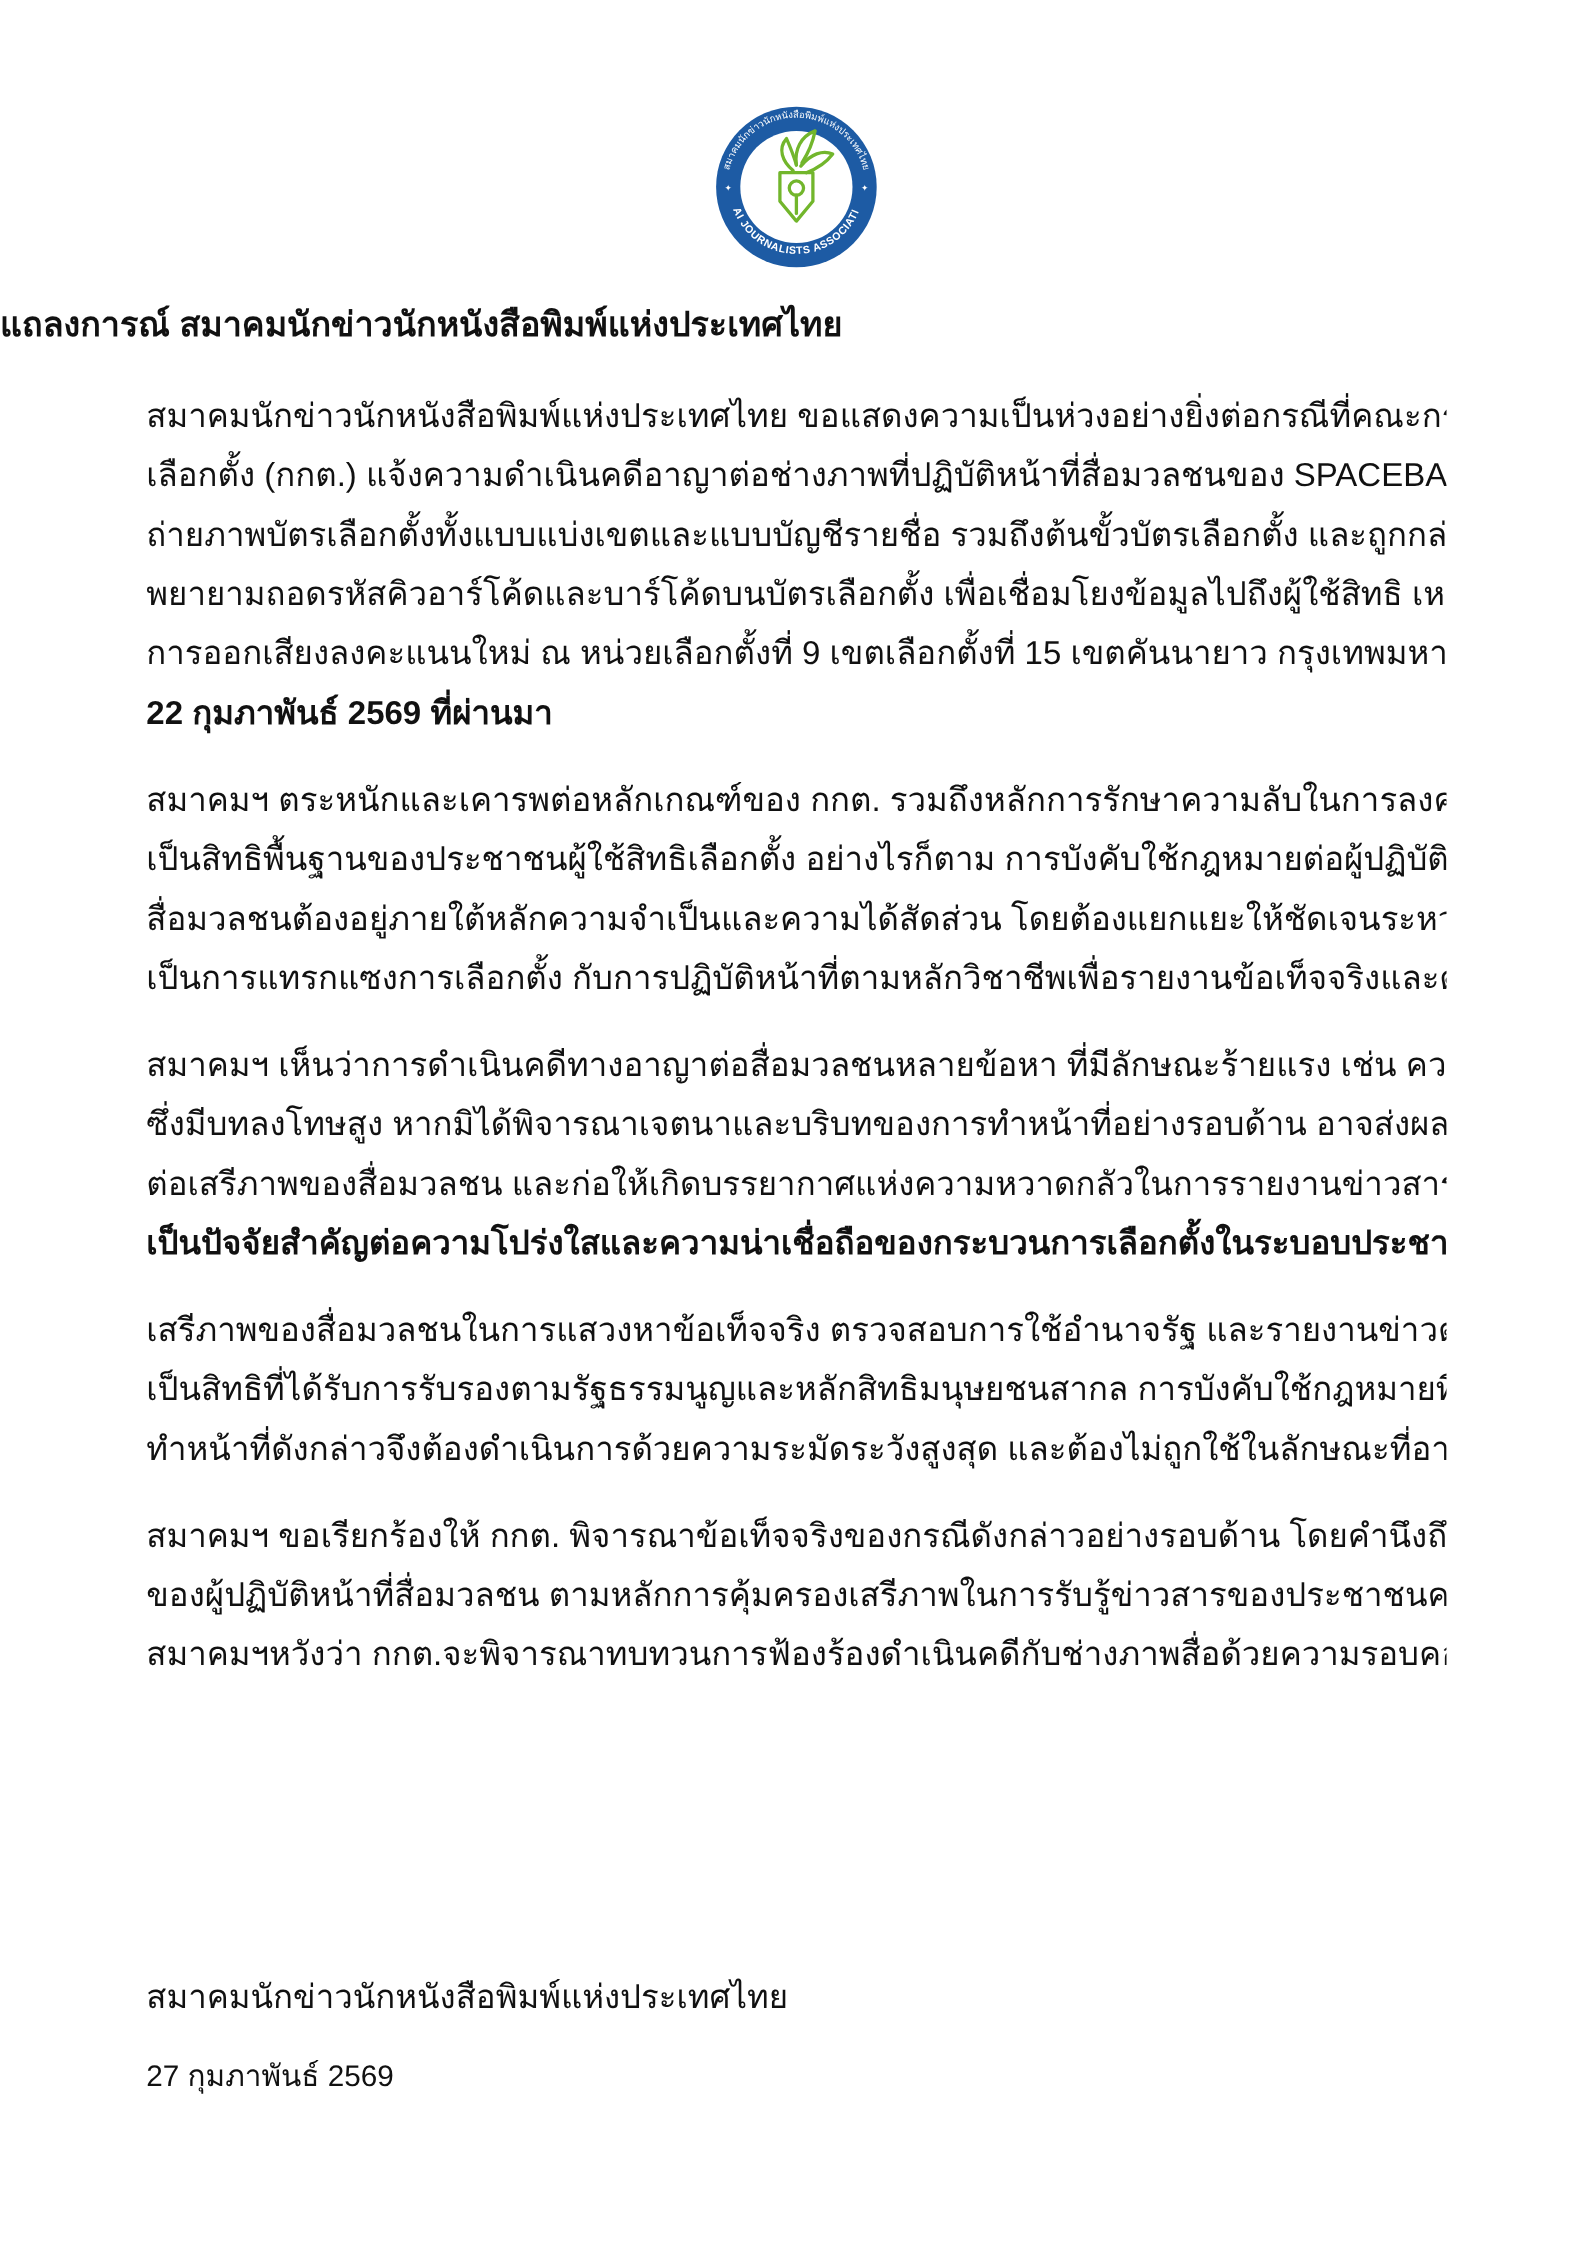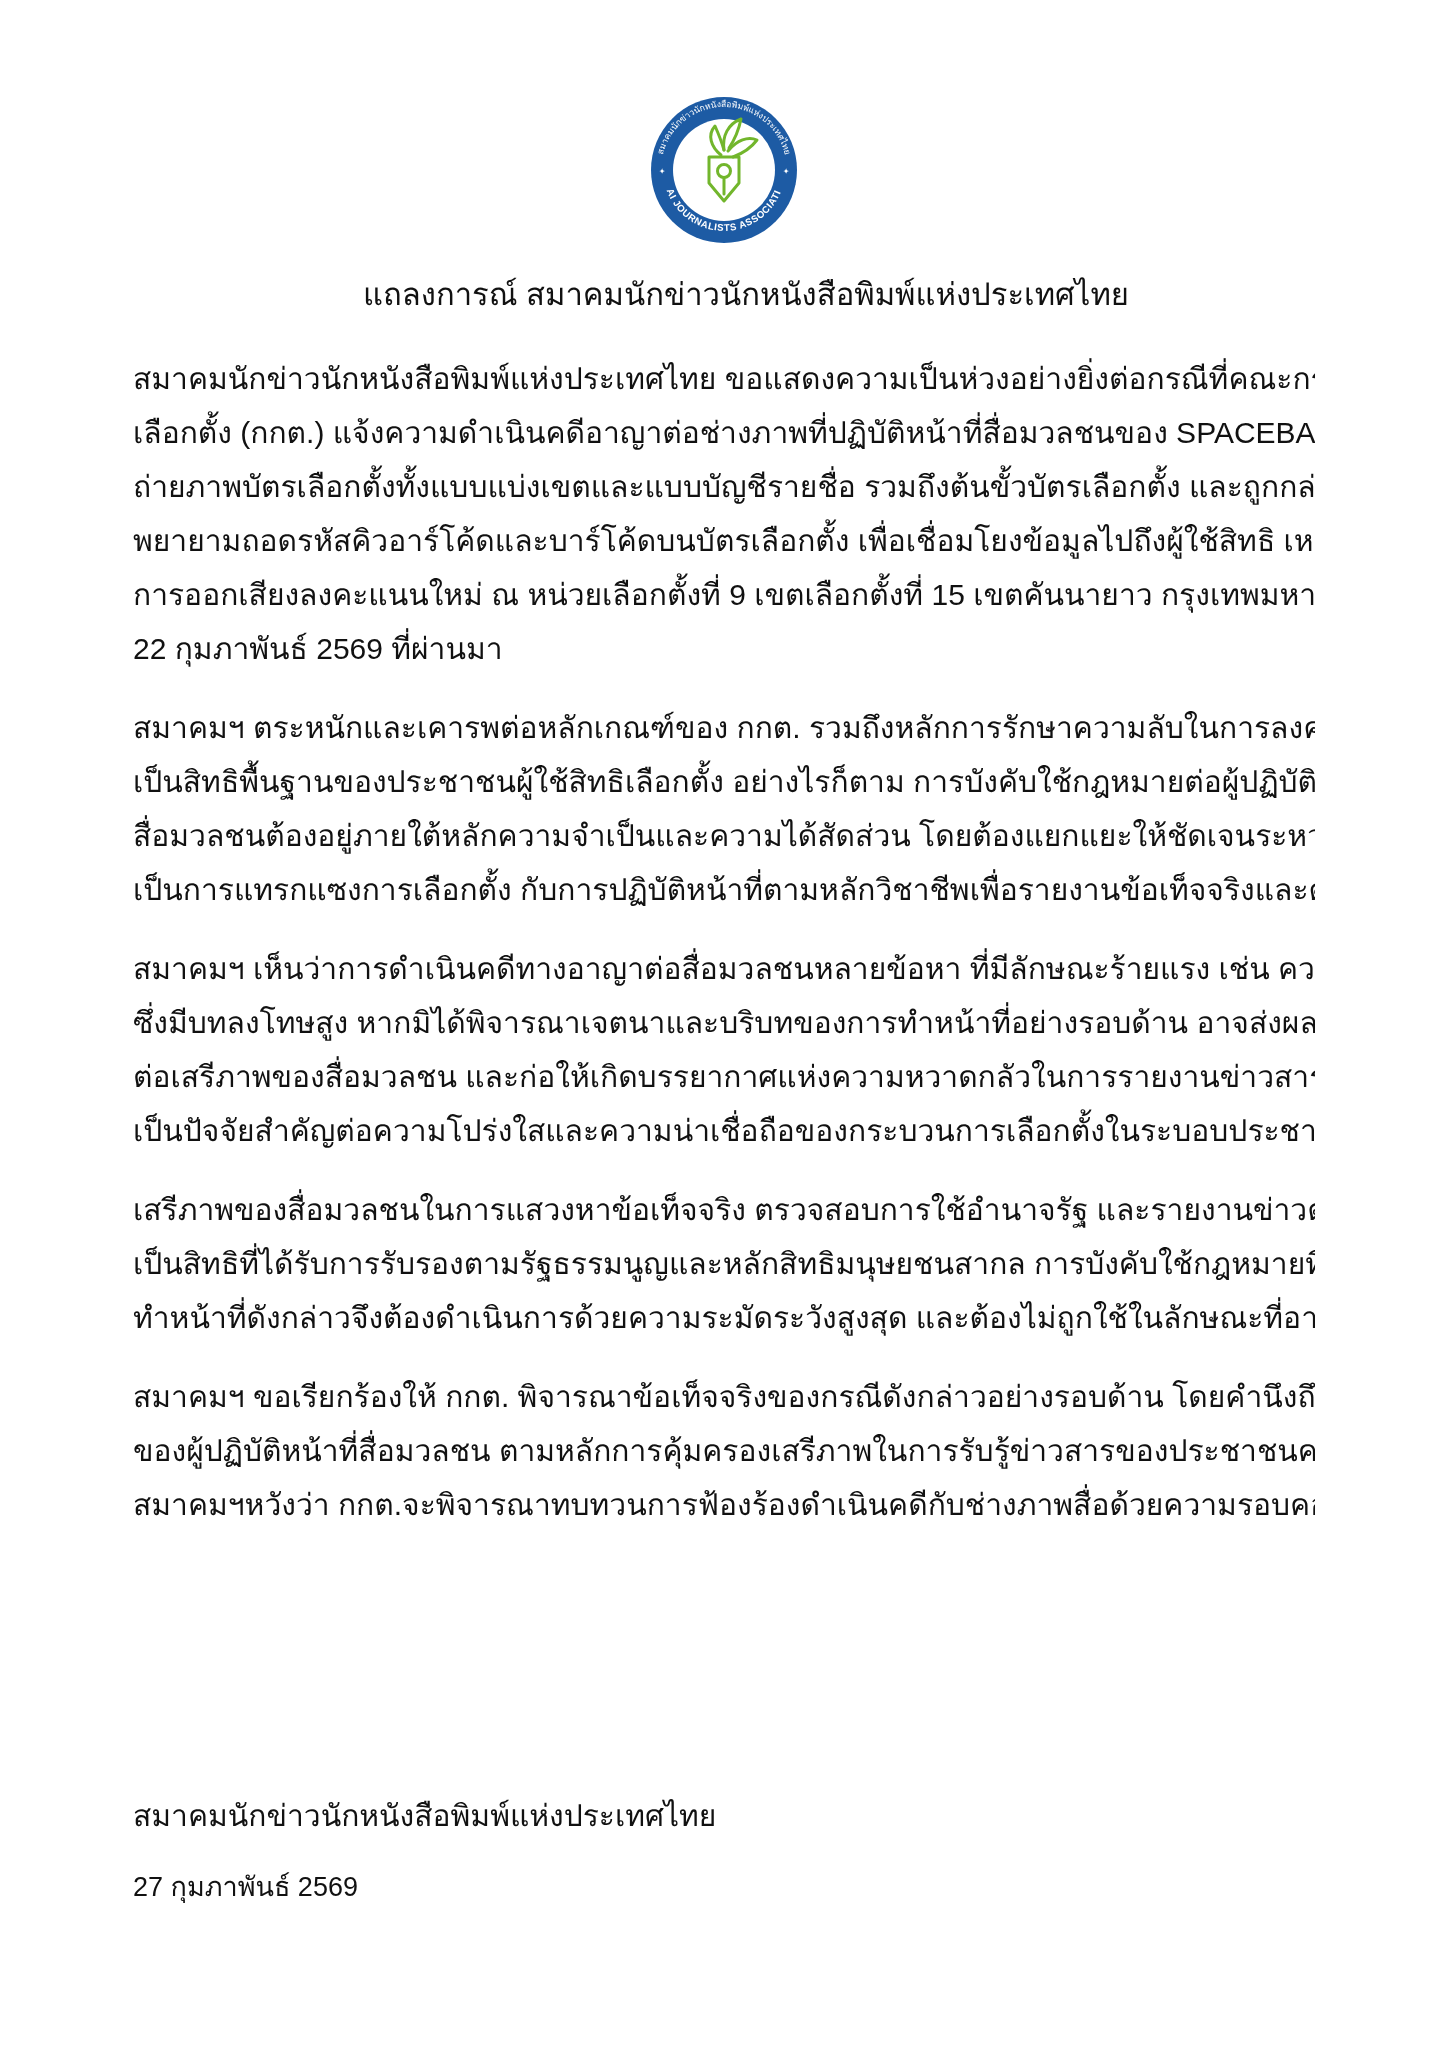--- a/index.html
+++ b/index.html
@@ -18,46 +18,46 @@
     left: 50%;
     margin-left: -75px;
     width: 150px;
     height: 150px;
   }
   .doc-title {
     position: absolute;
     top: 272px;
     left: 0;
     right: 0;
-    text-align: center;
+    text-align: left;
     font-size: 31px;
-    font-weight: normal;
+    font-weight: bold;
     line-height: 46px;
     white-space: nowrap;
-    padding-left: 44px;
   }
   .content {
     position: absolute;
     top: 352px;
     left: 133px;
     width: 1182px;
   }
   .para { margin: 0 0 25px 0; }
   .ln {
     height: 54px;
     line-height: 54px;
     font-size: 30px;
     text-align: justify;
     text-align-last: justify;
     overflow: hidden;
     white-space: nowrap;
   }
   .ln.last {
     text-align: center;
     text-align-last: left;
+    font-weight: bold;
   }
   .signature {
     position: absolute;
     top: 1789px;
     left: 133px;
     font-size: 30px;
     line-height: 54px;
     white-space: nowrap;
   }
   .date {

